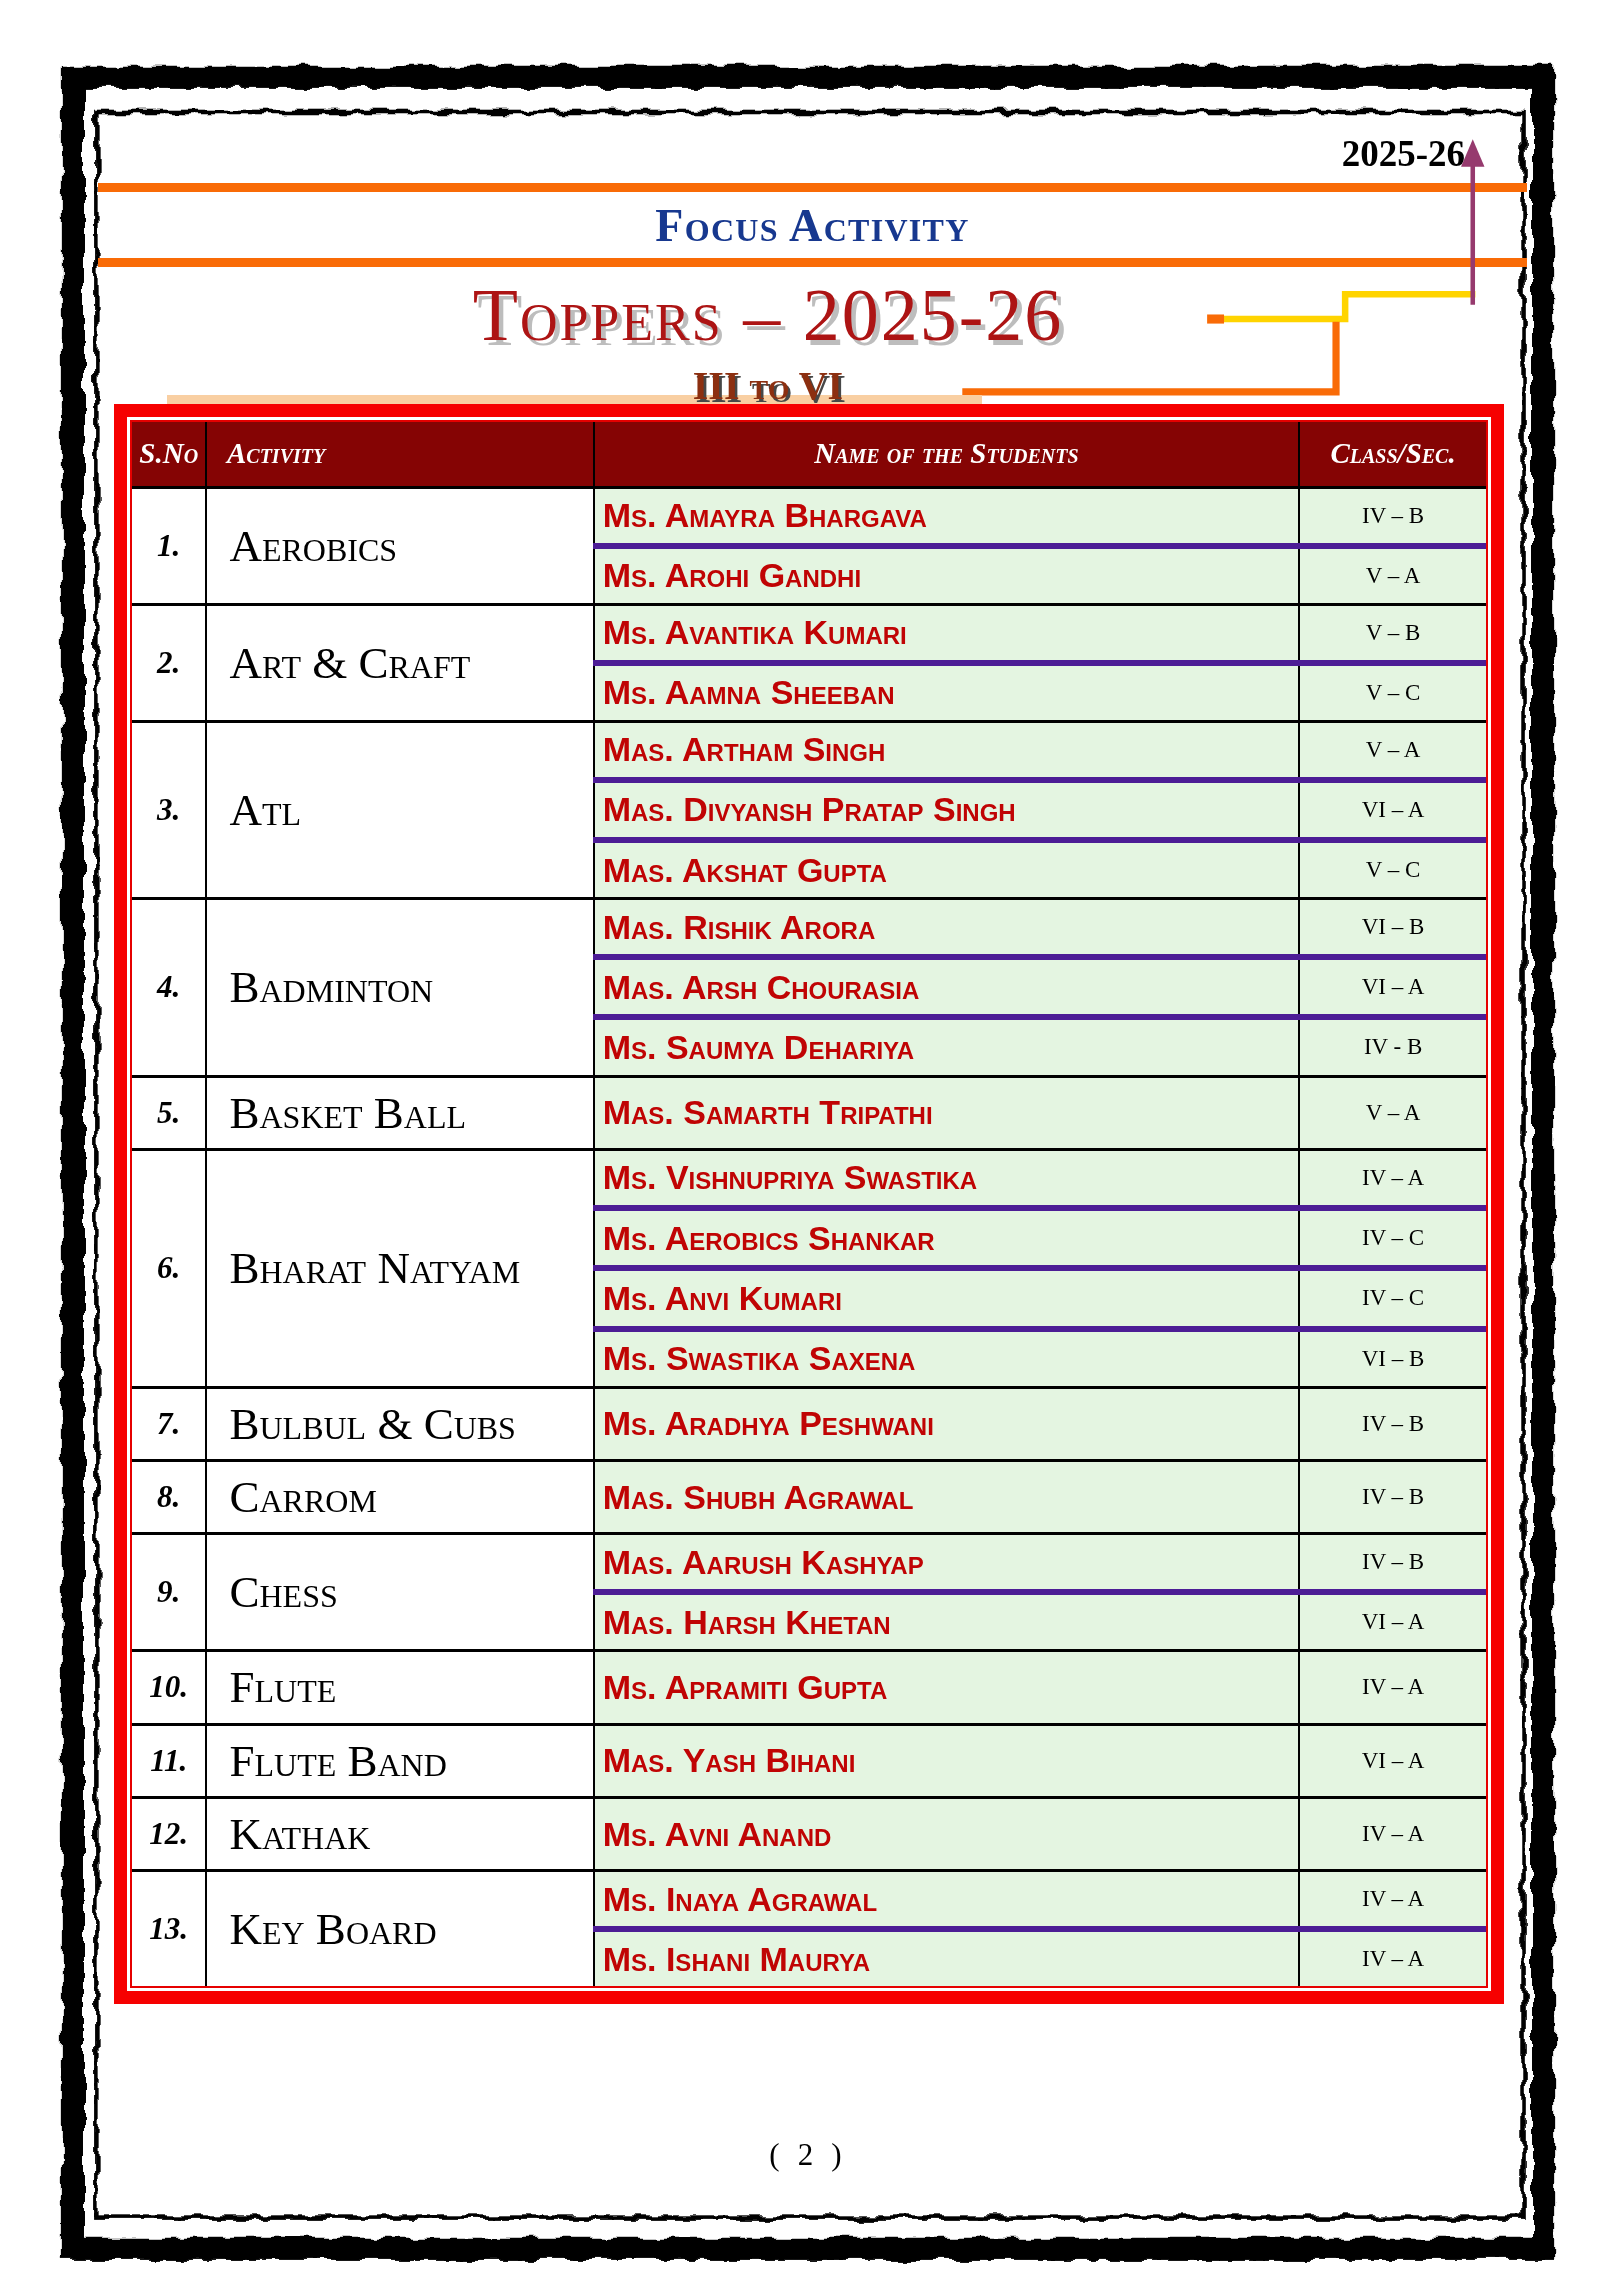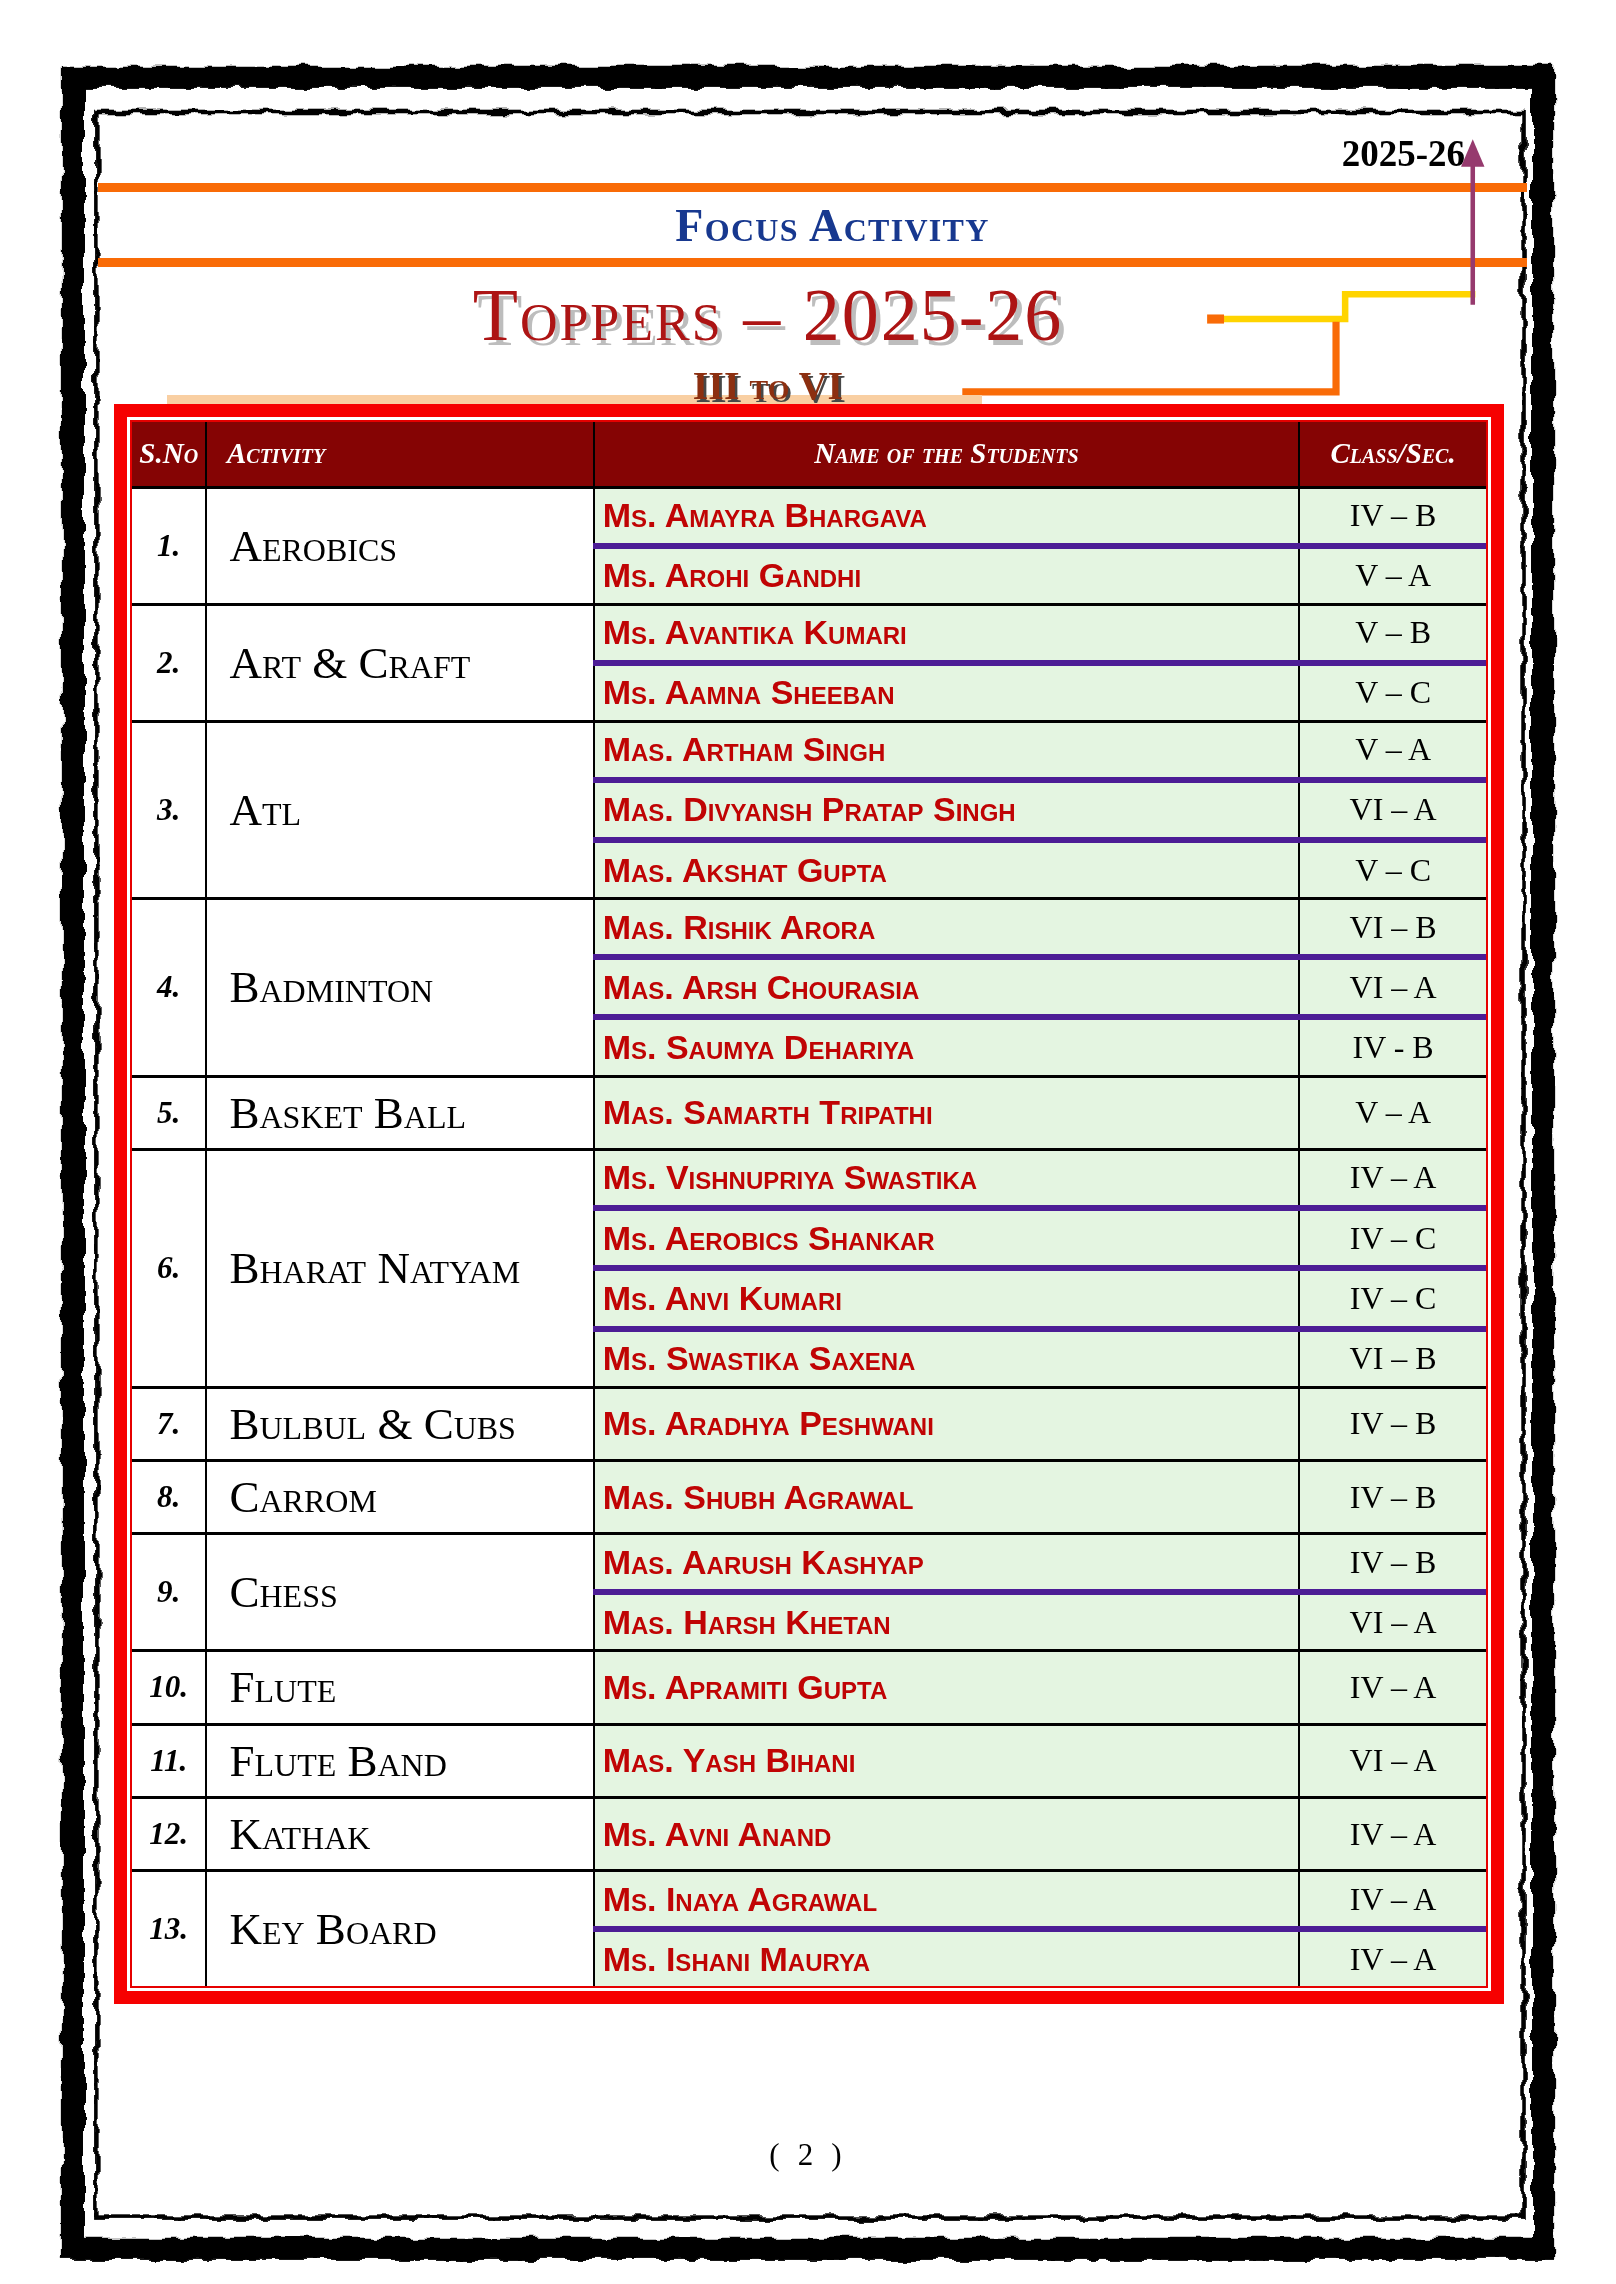--- a/index.html
+++ b/index.html
@@ -16,21 +16,20 @@
   }
   
   .rule{position:absolute;left:98px;width:1429px;height:8.5px;background:#F96B07;}
   .rule.top{top:183px;}
   .rule.bot{top:258px;}
   .focus-title{
     position:absolute;left:98px;top:191px;width:1429px;height:68px;
     display:flex;align-items:center;justify-content:center;
     font-variant:small-caps;font-weight:bold;font-size:46px;color:#17388F;
     letter-spacing:1.3px;
-    padding-left:20px;
   }
   
   .main-title{
     position:absolute;left:182px;top:273px;width:1172px;text-align:center;
     font-variant:small-caps;font-weight:normal;font-size:74px;color:#AD1414;
     text-shadow:4.6px 4.6px 0 #bdbdbd;letter-spacing:2px;white-space:nowrap;
   }
   .sub-title{
     position:absolute;left:182px;top:362px;width:1172px;text-align:center;
     font-variant:small-caps;font-weight:bold;font-size:40px;color:#8C2F10;
@@ -67,21 +66,21 @@
   }
   td.act{
     background:#fff;font-variant:small-caps;font-size:45px;color:#000;
     padding-left:22px;text-align:left;
   }
   td.name{
     background:#E4F5E1;color:#C00404;
     font-family:"Liberation Sans", sans-serif;font-weight:bold;
     font-variant:small-caps;font-size:34px;padding-left:8px;text-align:left;
   }
-  td.cls{background:#E4F5E1;color:#000;font-size:32px;text-align:center;}
+  td.cls{background:#E4F5E1;color:#000;font-size:23px;text-align:center;}
   tr.g td{border-top:3.3px solid #000;}
   tr.s td{border-top:6px solid #4c1d95;margin-top:28px;}
   
   .pageno{
     position:absolute;left:0;top:2137px;width:1616px;text-align:center;
     font-size:31px;color:#000;letter-spacing:5.2px;
   }
 </style>
 </head>
 <body>

